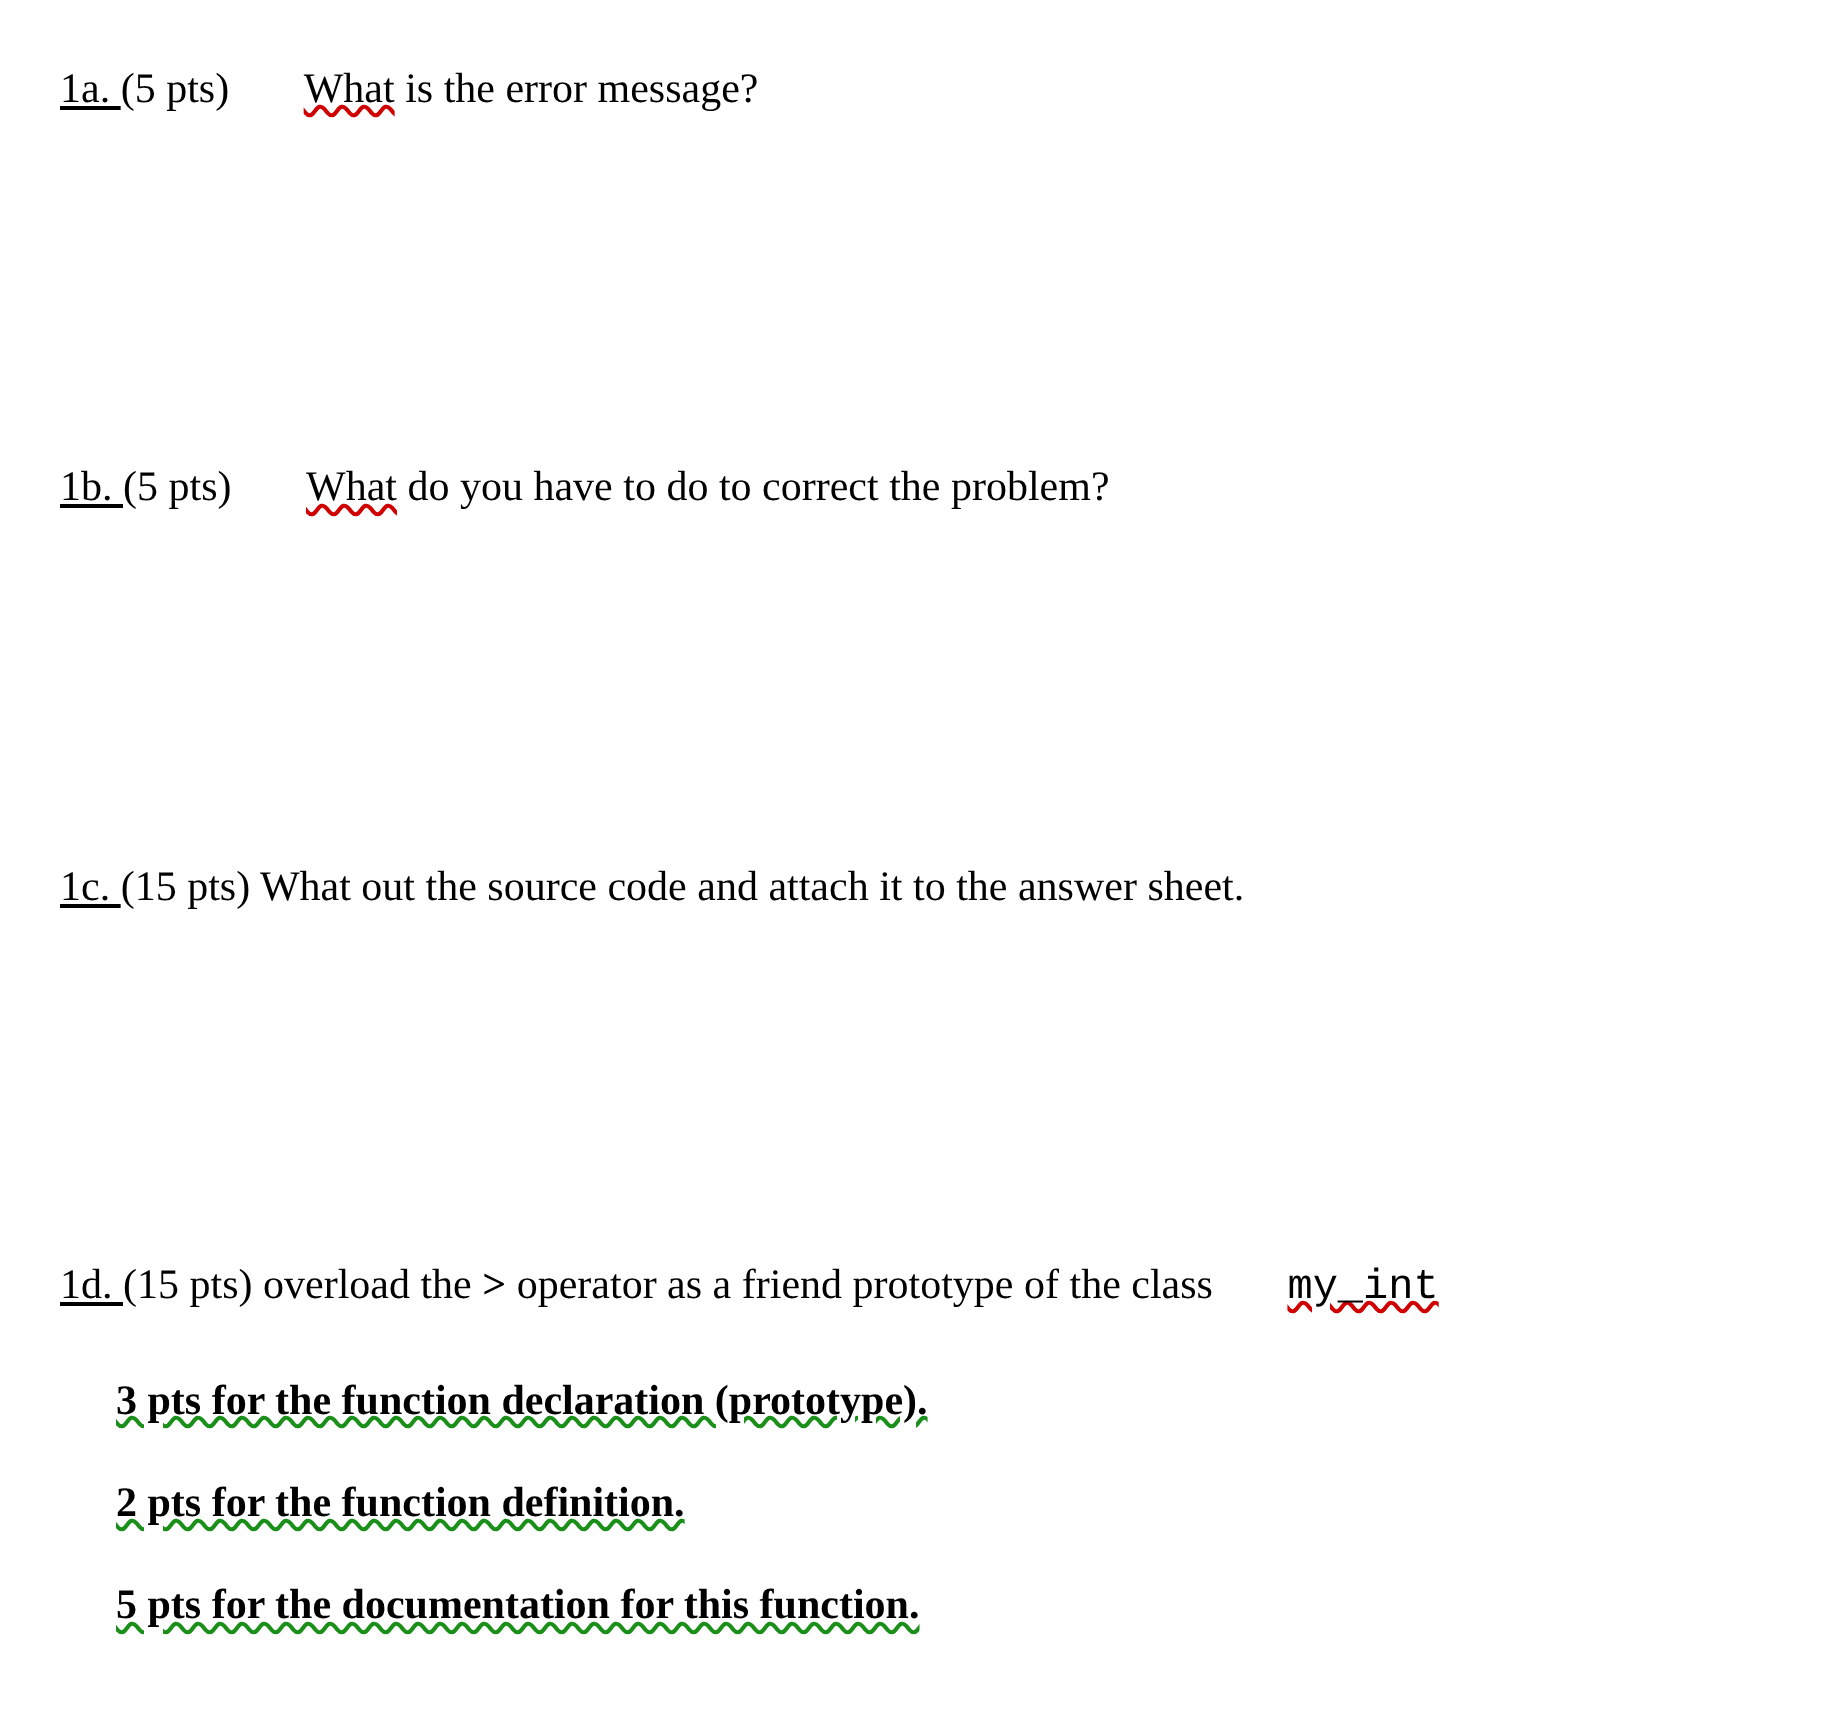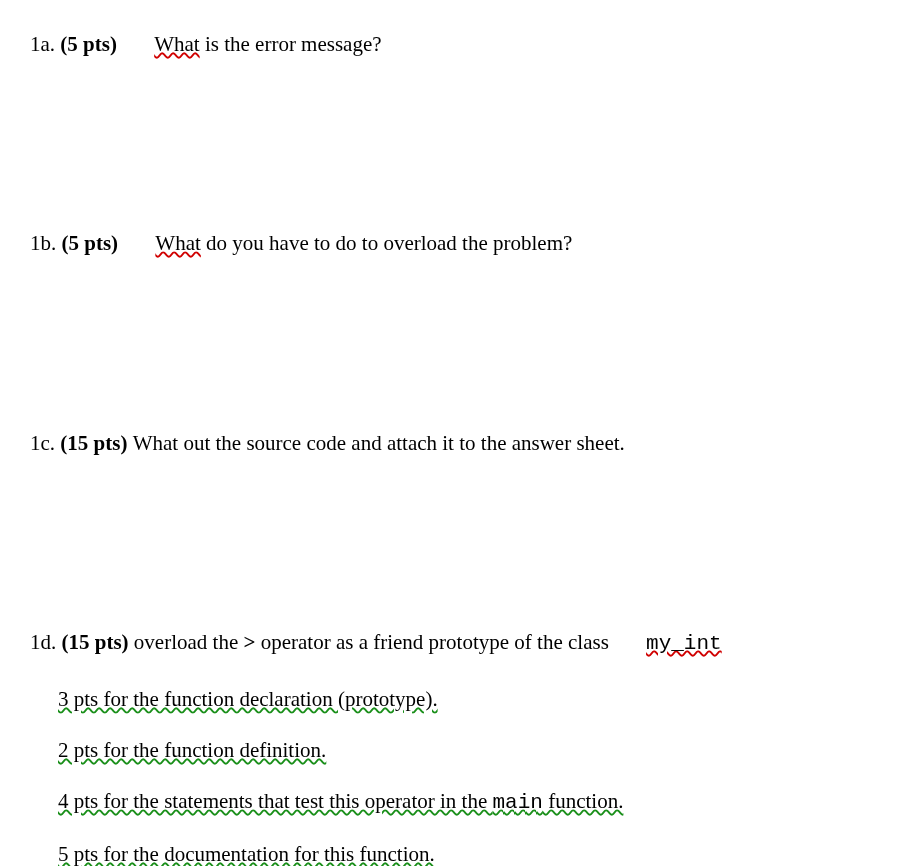--- a/index.html
+++ b/index.html
@@ -18,24 +18,24 @@
     margin-bottom: 170px;
   }
   .question.last {
     margin-bottom: 0;
   }
   .question.q-c {
     margin-bottom: 170px;
   }
   .label {
     display: inline;
+    text-decoration: underline;
   }
   .pts {
     display: inline;
-    font-weight: bold;
   }
   .text {
     display: inline;
   }
   .sp-red {
     text-decoration-line: underline;
     text-decoration-style: wavy;
     text-decoration-color: #d00000;
     text-decoration-thickness: 1.5px;
     text-underline-offset: 1px;
@@ -50,50 +50,48 @@
   }
   .mono {
     font-family: "Courier New", Courier, monospace;
   }
   .sublist {
     padding-left: 28px;
     margin-top: 26px;
   }
   .subitem {
     margin-bottom: 22px;
+    font-weight: bold;
   }
   .overload-op {
     font-weight: bold;
   }
 </style>
 </head>
 <body>
 
 <div class="question">
   <span class="label">1a. </span><span class="pts">(5 pts) </span><span class="sp-red">What</span><span class="text"> is the error message?</span>
 </div>
 
 <div class="question">
-  <span class="label">1b. </span><span class="pts">(5 pts) </span><span class="sp-red">What</span><span class="text"> do you have to do to overload the problem?</span>
+  <span class="label">1b. </span><span class="pts">(5 pts) </span><span class="sp-red">What</span><span class="text"> do you have to do to correct the problem?</span>
 </div>
 
 <div class="question q-c">
   <span class="label">1c. </span><span class="pts">(15 pts) </span><span class="text">What out the source code and attach it to the answer sheet.</span>
 </div>
 
 <div class="question last">
   <span class="label">1d. </span><span class="pts">(15 pts) </span><span class="text">overload the </span><span class="overload-op">&gt;</span><span class="text"> operator as a friend prototype of the class </span><span class="mono sp-red">my_int</span>
 
   <div class="sublist">
     <div class="subitem">
       <span class="sp-green">3 pts for the function declaration (prototype).</span>
     </div>
     <div class="subitem">
       <span class="sp-green">2 pts for the function definition.</span>
     </div>
     <div class="subitem">
-      <span class="sp-green">4 pts for the statements that test this operator in the </span><span class="mono sp-green">main</span><span class="sp-green"> function.</span>
-    </div>
-    <div class="subitem">
       <span class="sp-green">5 pts for the documentation for this function.</span>
     </div>
   </div>
 </div>
 
 </body></html>

